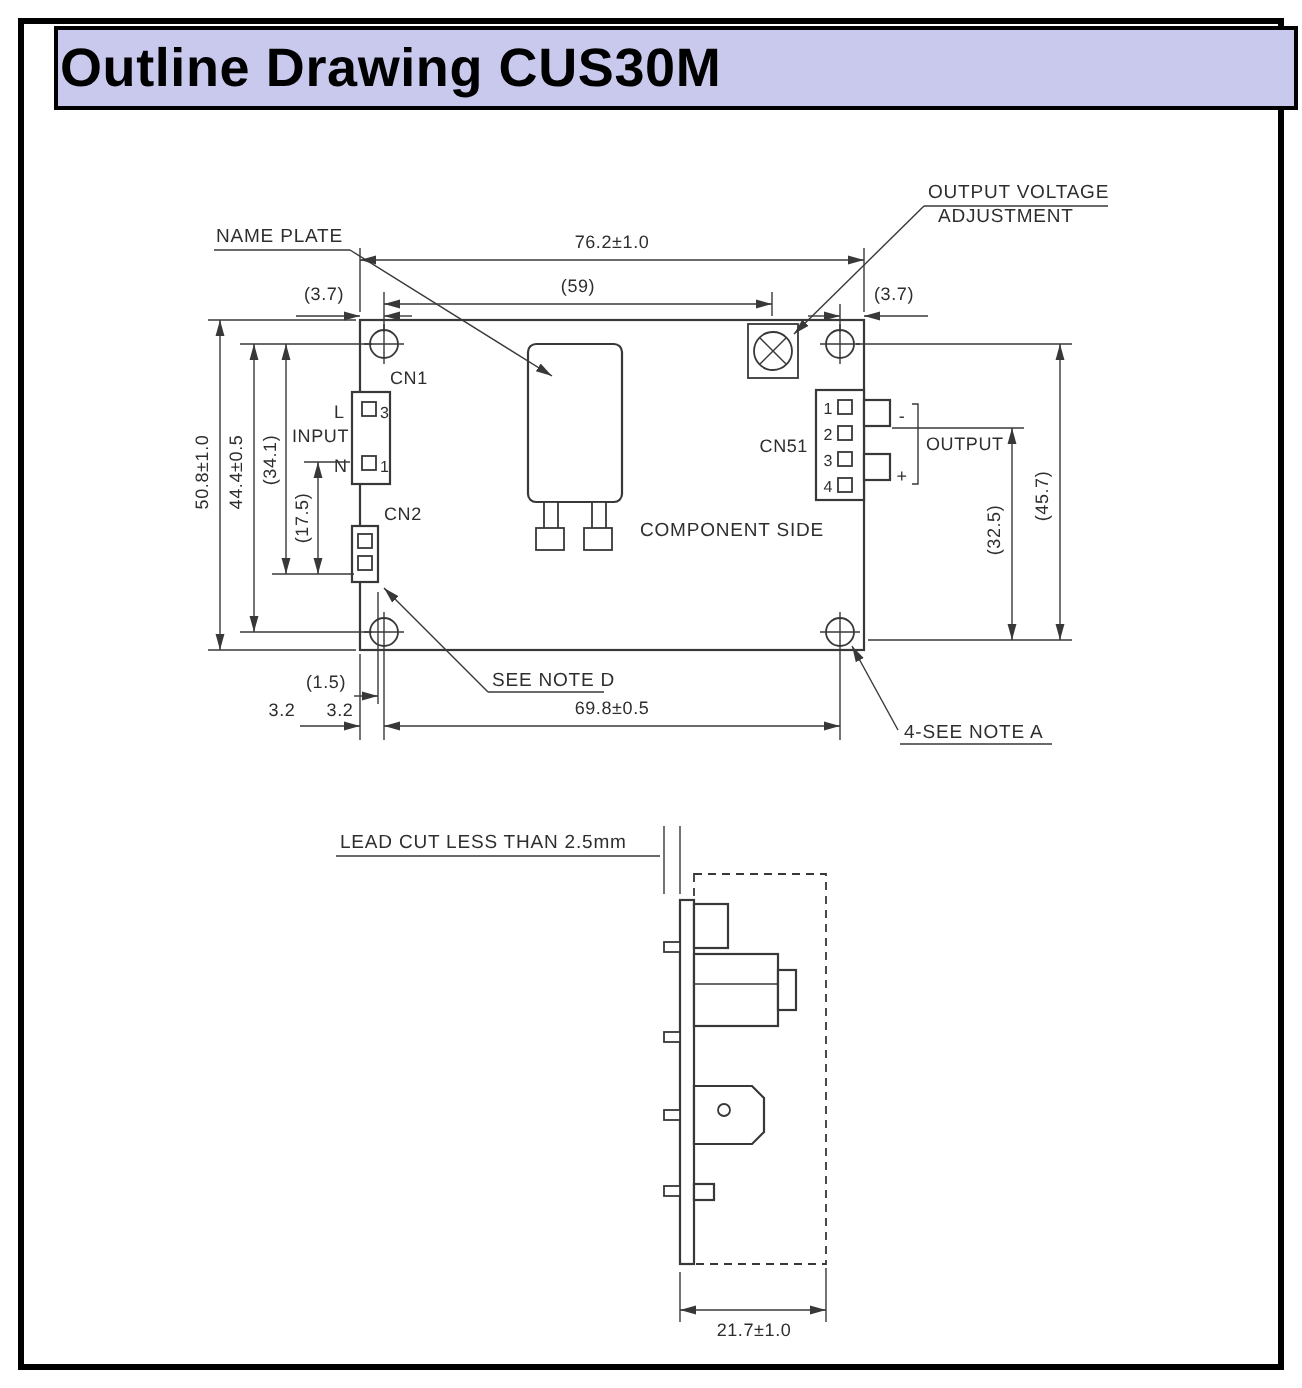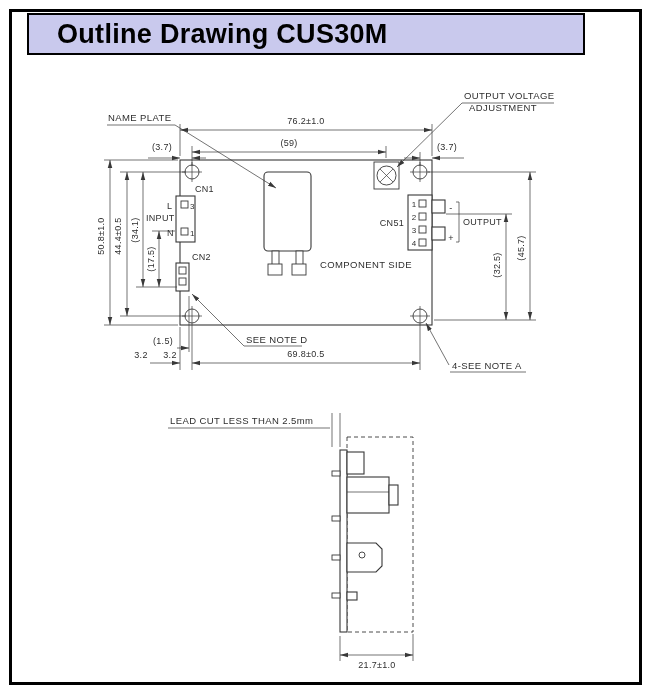--- a/index.html
+++ b/index.html
@@ -1,21 +1,21 @@
 <!DOCTYPE html>
 <html><head>
 <meta charset="utf-8">
 <style>
   html,body{margin:0;padding:0;background:#ffffff;}
   .page{position:relative;width:651px;height:694px;background:#ffffff;
         font-family:"Liberation Sans",sans-serif;overflow:hidden;}
   .frame{position:absolute;inset:9px;border:3px solid #000;}
-  .header{position:absolute;left:27px;top:13px;width:558px;height:42px;
+  .header{position:absolute;left:27px;top:13px;width:622px;height:42px;
           box-sizing:border-box;border:2px solid #000;background:#c9c9ed;
-          display:flex;align-items:center;padding:0 28px;
+          display:flex;align-items:center;padding:0 1px;
           font-size:27px;font-weight:700;color:#000;letter-spacing:.3px;}
   .drawing{position:absolute;left:0;top:0;}
   .drawing text{font-family:"Liberation Sans",sans-serif;fill:#2e2e2e;}
   .t9{font-size:9px;letter-spacing:.3px;}
   .t95{font-size:9.5px;letter-spacing:.4px;}
   .t8{font-size:8px;}
   .ln{stroke:#383838;stroke-width:1.1;fill:#ffffff;}
   .thin{stroke:#383838;stroke-width:.9;fill:#ffffff;}
   .d{stroke:#383838;stroke-width:.7;fill:none;}
   .dash{stroke:#383838;stroke-width:.9;fill:none;stroke-dasharray:4 3;}

